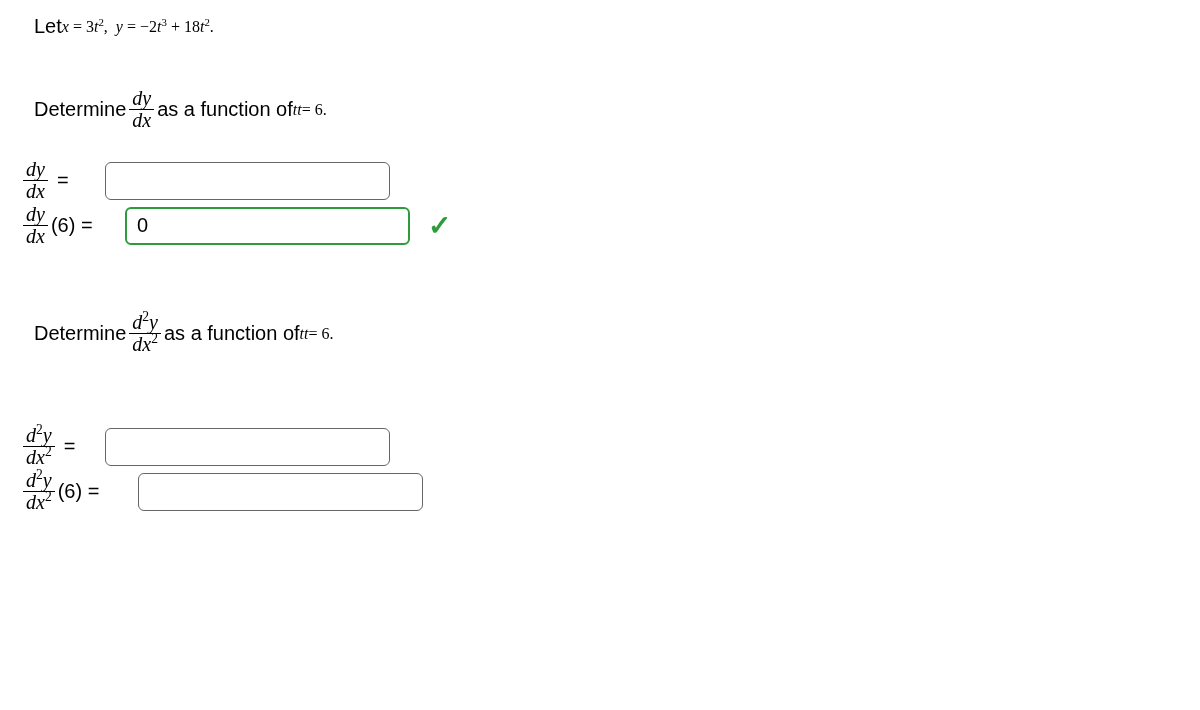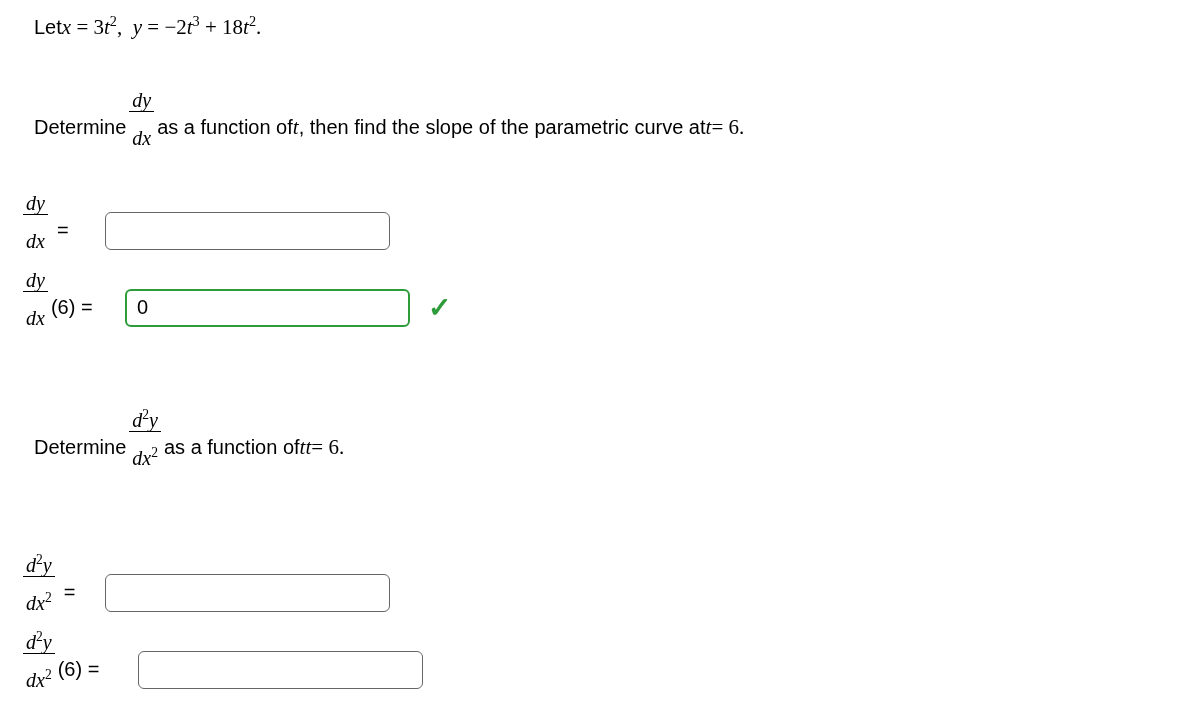--- a/index.html
+++ b/index.html
@@ -6,37 +6,37 @@
     body {
       font-family: Verdana, Geneva, sans-serif;
       font-size: 20px;
       padding: 15px 20px;
       margin: 0;
       color: #000;
       background: #fff;
       width: 1200px;
       height: 710px;
     }
-    .math { font-family: 'Times New Roman', serif; font-size: 21px; }
+    .math { font-family: 'Times New Roman', serif; font-size: 16px; }
     .math-i { font-style: italic; }
     .line { margin-bottom: 8px; display: flex; align-items: center; flex-wrap: wrap; margin-left: 14px; }
     .intro { margin-bottom: 50px; }
     .sup { font-size: 0.68em; vertical-align: super; line-height: 0; }
     .frac {
       display: inline-flex;
       flex-direction: column;
       align-items: center;
       vertical-align: middle;
       font-family: 'Times New Roman', serif;
       line-height: 1.05;
       margin: 0 3px;
       justify-content: center;
     }
     .frac .num { padding: 0 3px; }
-    .frac .den { border-top: 1.5px solid #000; padding: 16px 3px; }
+    .frac .den { border-top: 1.5px solid #000; padding: 0 3px; }
     .answer-row {
       display: flex;
       align-items: center;
       margin-bottom: 2px;
     }
     .answer-row .lhs {
       min-width: 85px;
       display: flex;
       align-items: center;
       justify-content: flex-start;
@@ -93,21 +93,20 @@
 </div>
 
 <div class="line">
   <span>Determine </span>
   <span class="frac">
     <span class="num math-i">dy</span>
     <span class="den math-i">dx</span>
   </span>
   <span> as a function of </span>
   <span class="math math-i">t</span>
-  <span>, then find the slope of the parametric curve at </span>
   <span class="math math-i">t</span>
   <span class="math"> = 6.</span>
 </div>
 
 <div class="answers-block">
   <div class="answer-row">
     <span class="lhs">
       <span class="frac">
         <span class="num math-i">dy</span>
         <span class="den math-i">dx</span>

